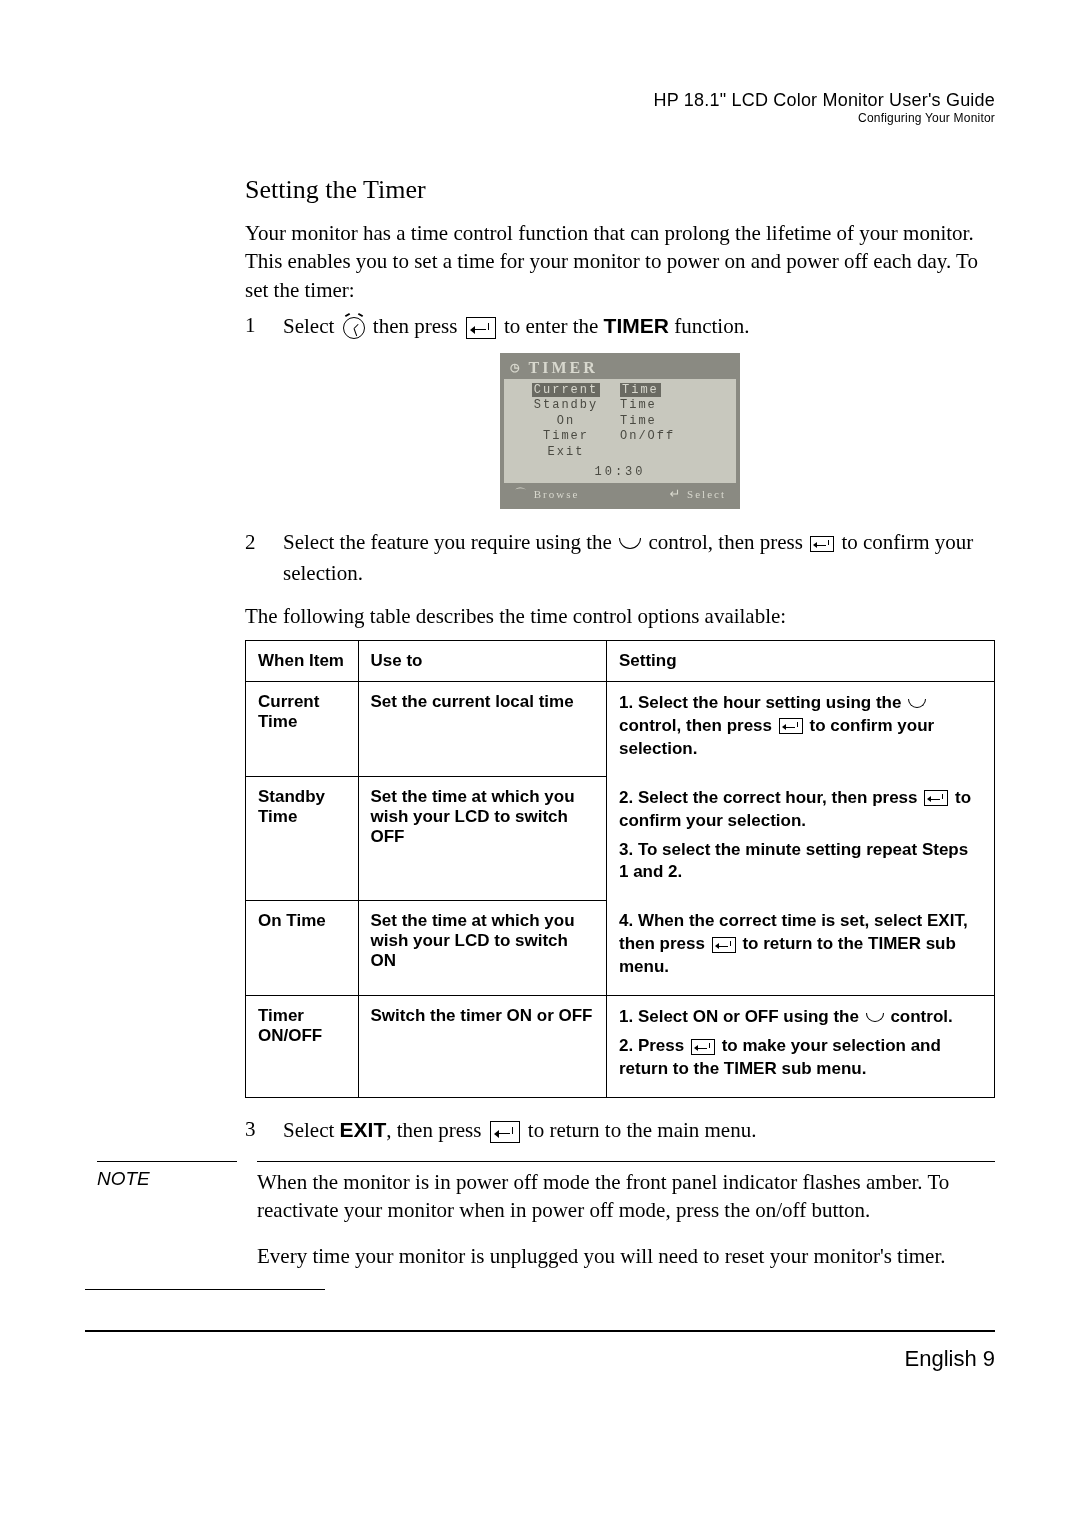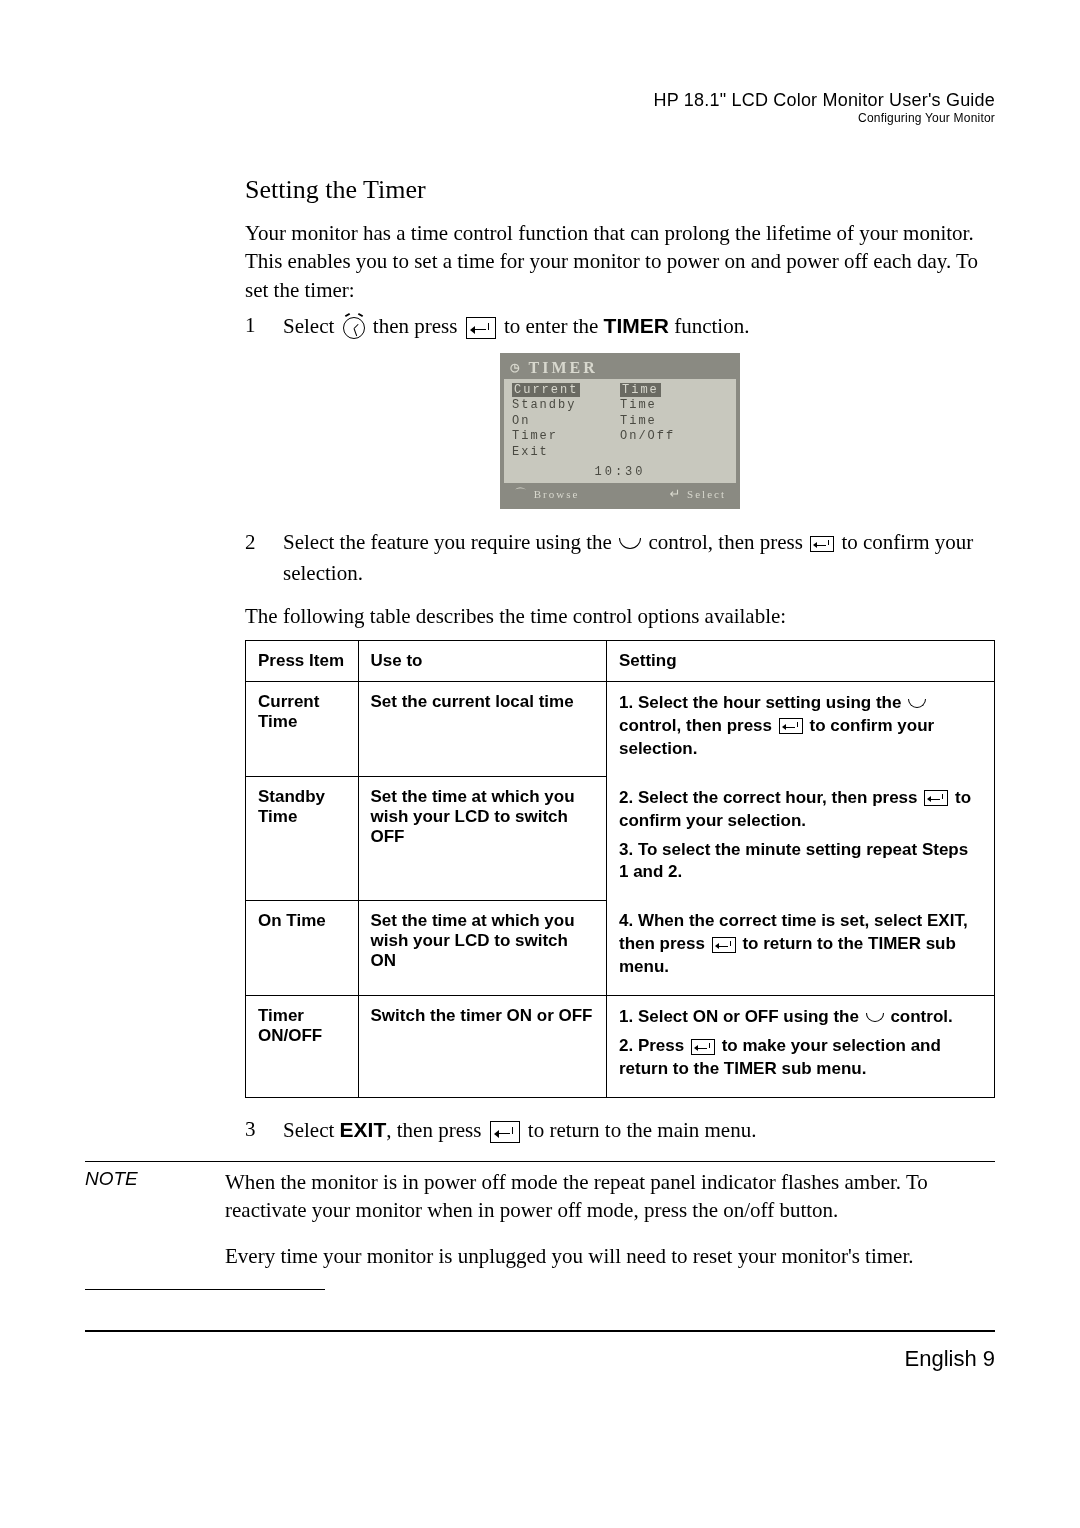--- a/index.html
+++ b/index.html
@@ -201,21 +201,21 @@
     font-weight: bold;
   }
   .menu-body {
     padding: 4px 8px 2px 8px;
   }
   .menu-row {
     display: flex;
     letter-spacing: 2px;
     line-height: 1.3;
   }
-  .menu-col1 { width: 108px; }
+  .menu-col1 { width: 108px; text-align: center; }
   .menu-hl { background: #6a6a62; color: #d8d8ce; padding: 0 2px; }
   .menu-clock {
     text-align: center;
     letter-spacing: 3px;
     padding: 4px 0 2px 0;
   }
   .menu-footer {
     background: #8a8a82;
     color: #d8d8ce;
     display: flex;
@@ -245,20 +245,22 @@
   table.options th {
     font-weight: bold;
   }
   table.options td.no-bottom { border-bottom: none; }
   table.options td.no-top { border-top: none; }
   .cell-p { margin-bottom: 6px; line-height: 1.35; }
   .note-row {
     display: flex;
     align-items: flex-start;
     margin-top: 14px;
+    gap: 20px;
+    margin-left: 12px;
   }
   .note-label {
     width: 140px;
     flex: 0 0 140px;
     border-top: 1.5px solid #000;
     padding-top: 6px;
     font-family: 'Helvetica Neue', Arial, sans-serif;
     font-style: italic;
     font-size: 19px;
     font-weight: 400;
@@ -360,21 +362,21 @@
       <span class="icon-enter-sm"><span class="arrowhead"></span></span>
       <span>to confirm your selection.</span>
     </span>
   </div>
 
   <p class="body-text" style="margin-top:12px">The following table describes the time control options available:</p>
 
   <table class="options">
     <tbody>
         <tr>
-      <th>Press Item</th>
+      <th>When Item</th>
       <th>Use to</th>
       <th>Setting</th>
     </tr>
     <tr>
       <td>Current Time</td>
       <td>Set the current local time</td>
       <td class="no-bottom">
         <div class="cell-p">
           <span>1. Select the hour setting using the</span>
           <span class="icon-smile-sm"></span>
@@ -434,20 +436,20 @@
       <span class="icon-enter"><span class="arrowhead"></span></span>
       <span>to return to the main menu.</span>
     </span>
   </div>
 
 </div>
 
 <div class="note-row">
   <div class="note-label">NOTE</div>
   <div class="note-body">
-    <p>When the monitor is in power off mode the repeat panel indicator flashes amber. To reactivate your monitor when in power off mode, press the on/off button.</p>
+    <p>When the monitor is in power off mode the front panel indicator flashes amber. To reactivate your monitor when in power off mode, press the on/off button.</p>
     <p style="margin-top:18px">Every time your monitor is unplugged you will need to reset your monitor's timer.</p>
   </div>
 </div>
 <div class="note-bottom-rule"></div>
 
 <div class="page-foot-rule"></div>
 <div class="page-foot">English  9</div>
 
 </body></html>

